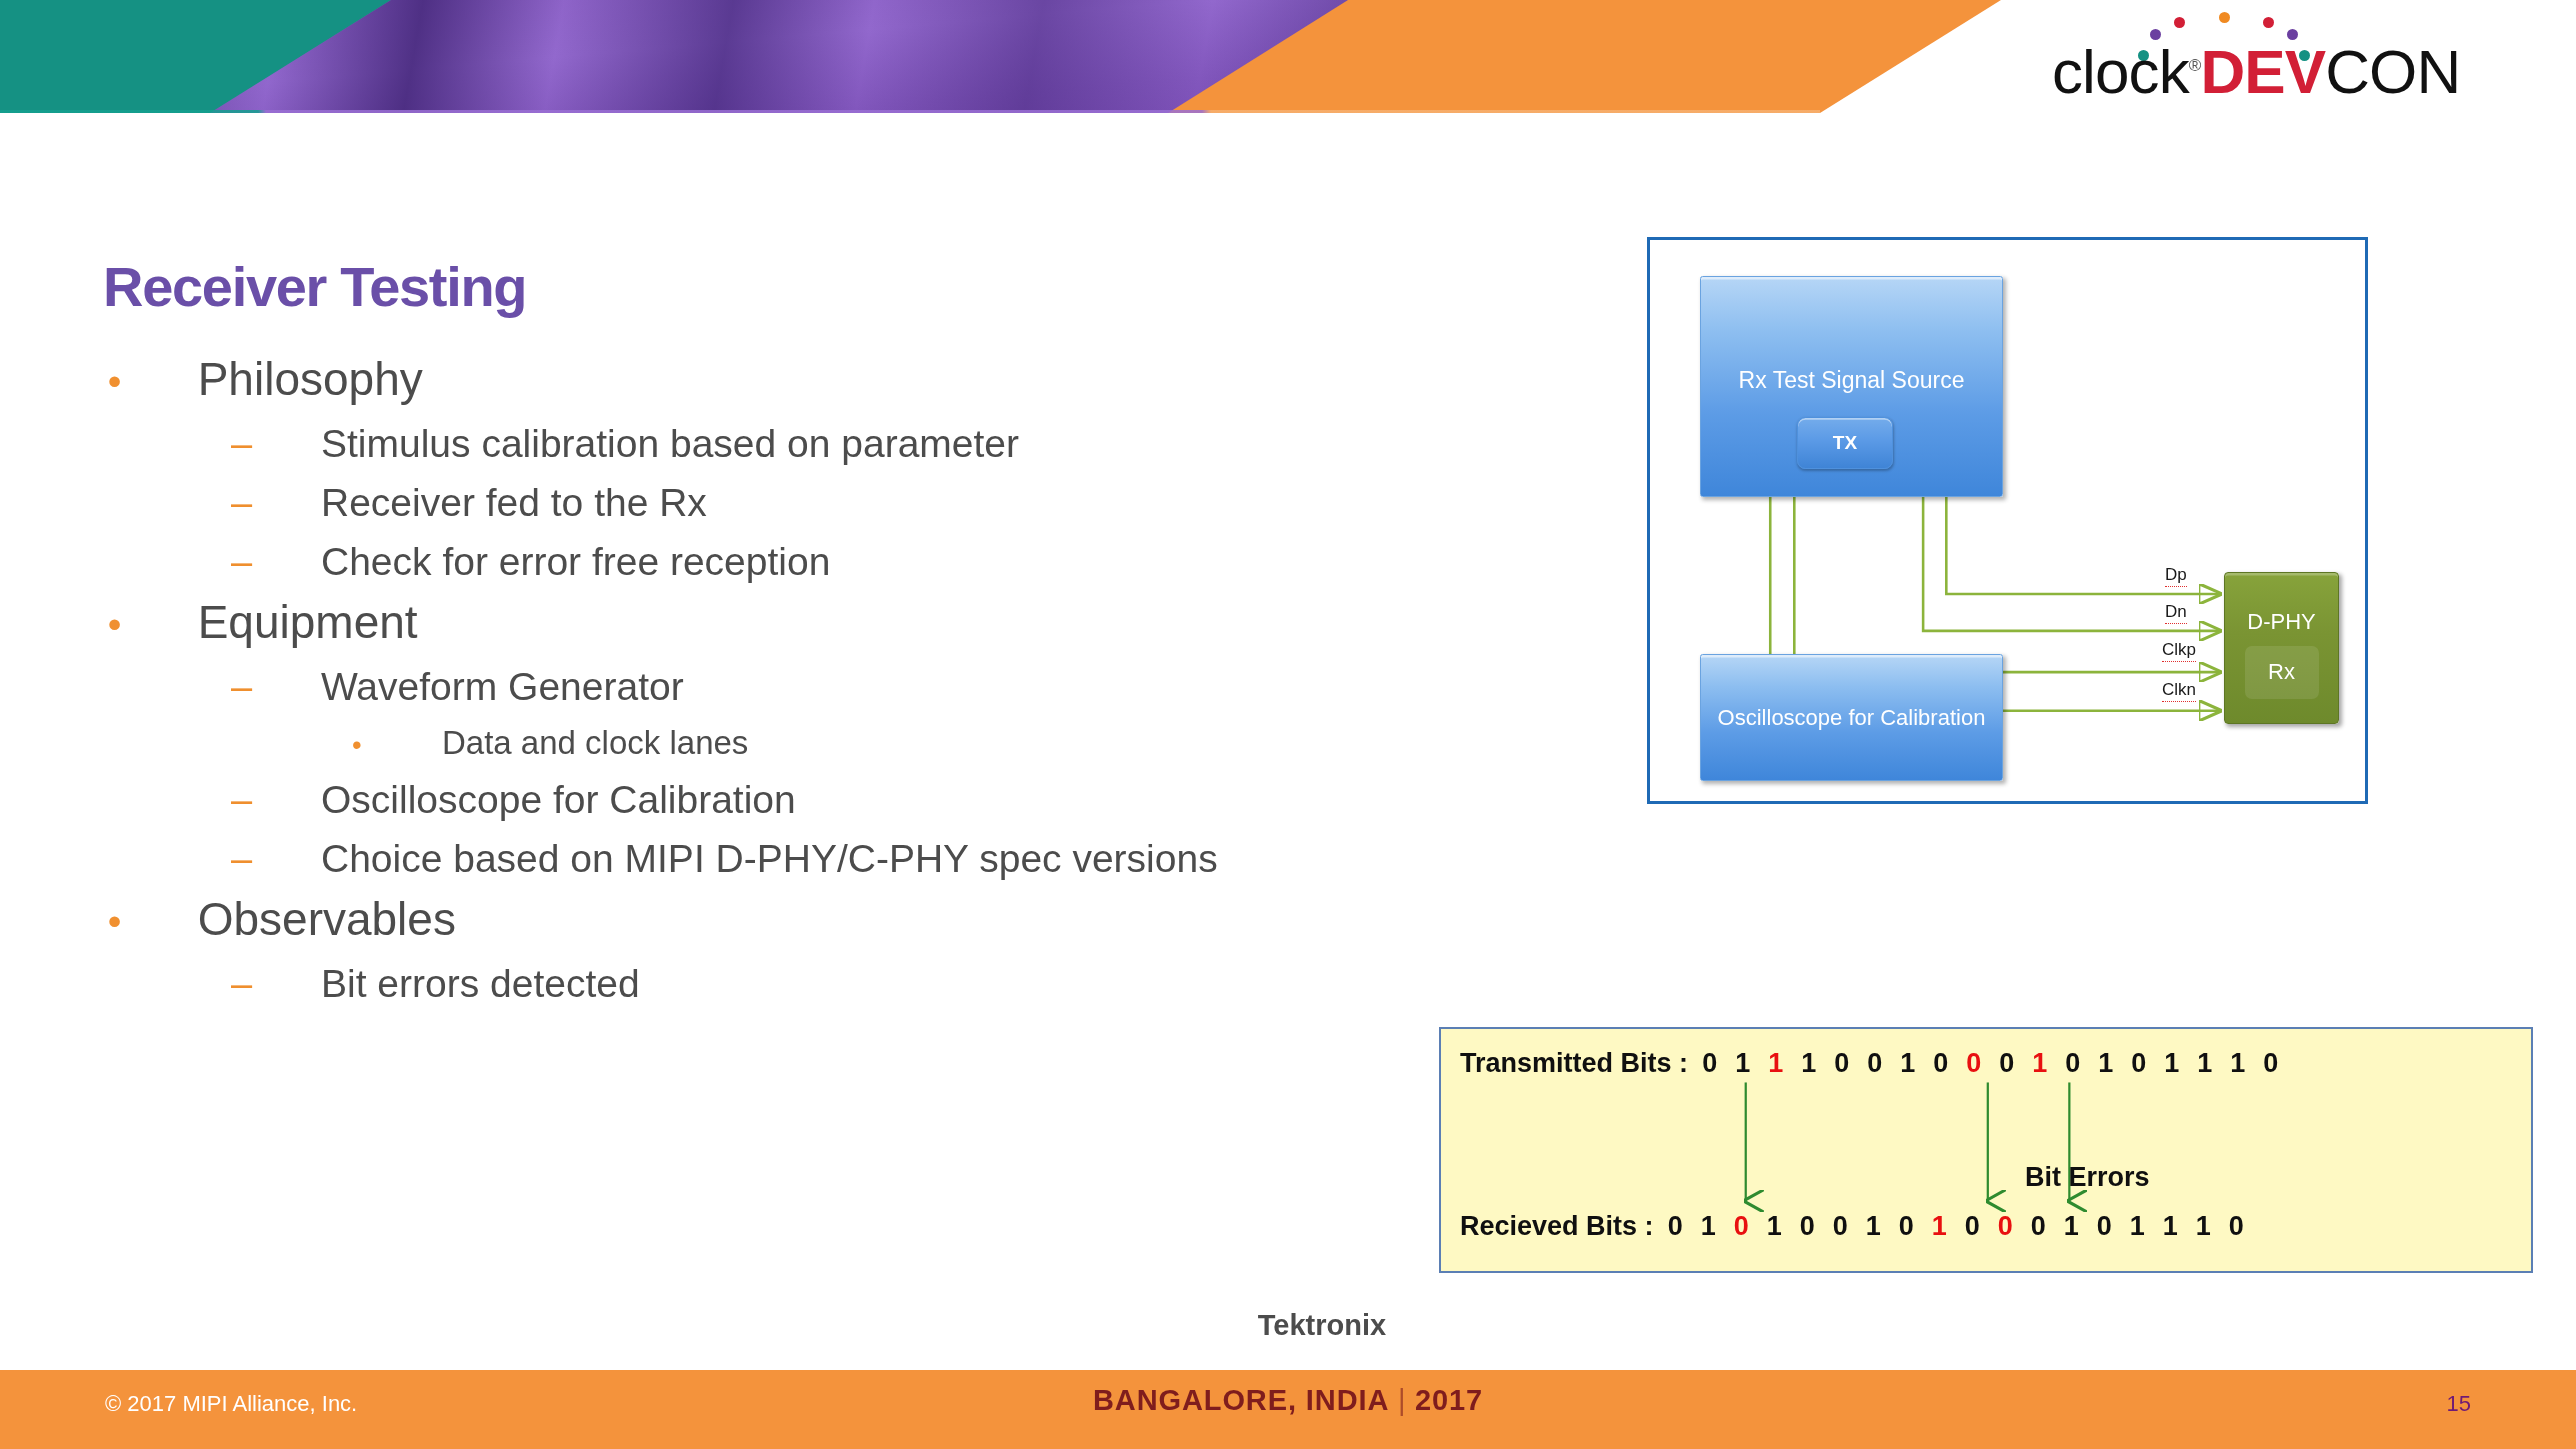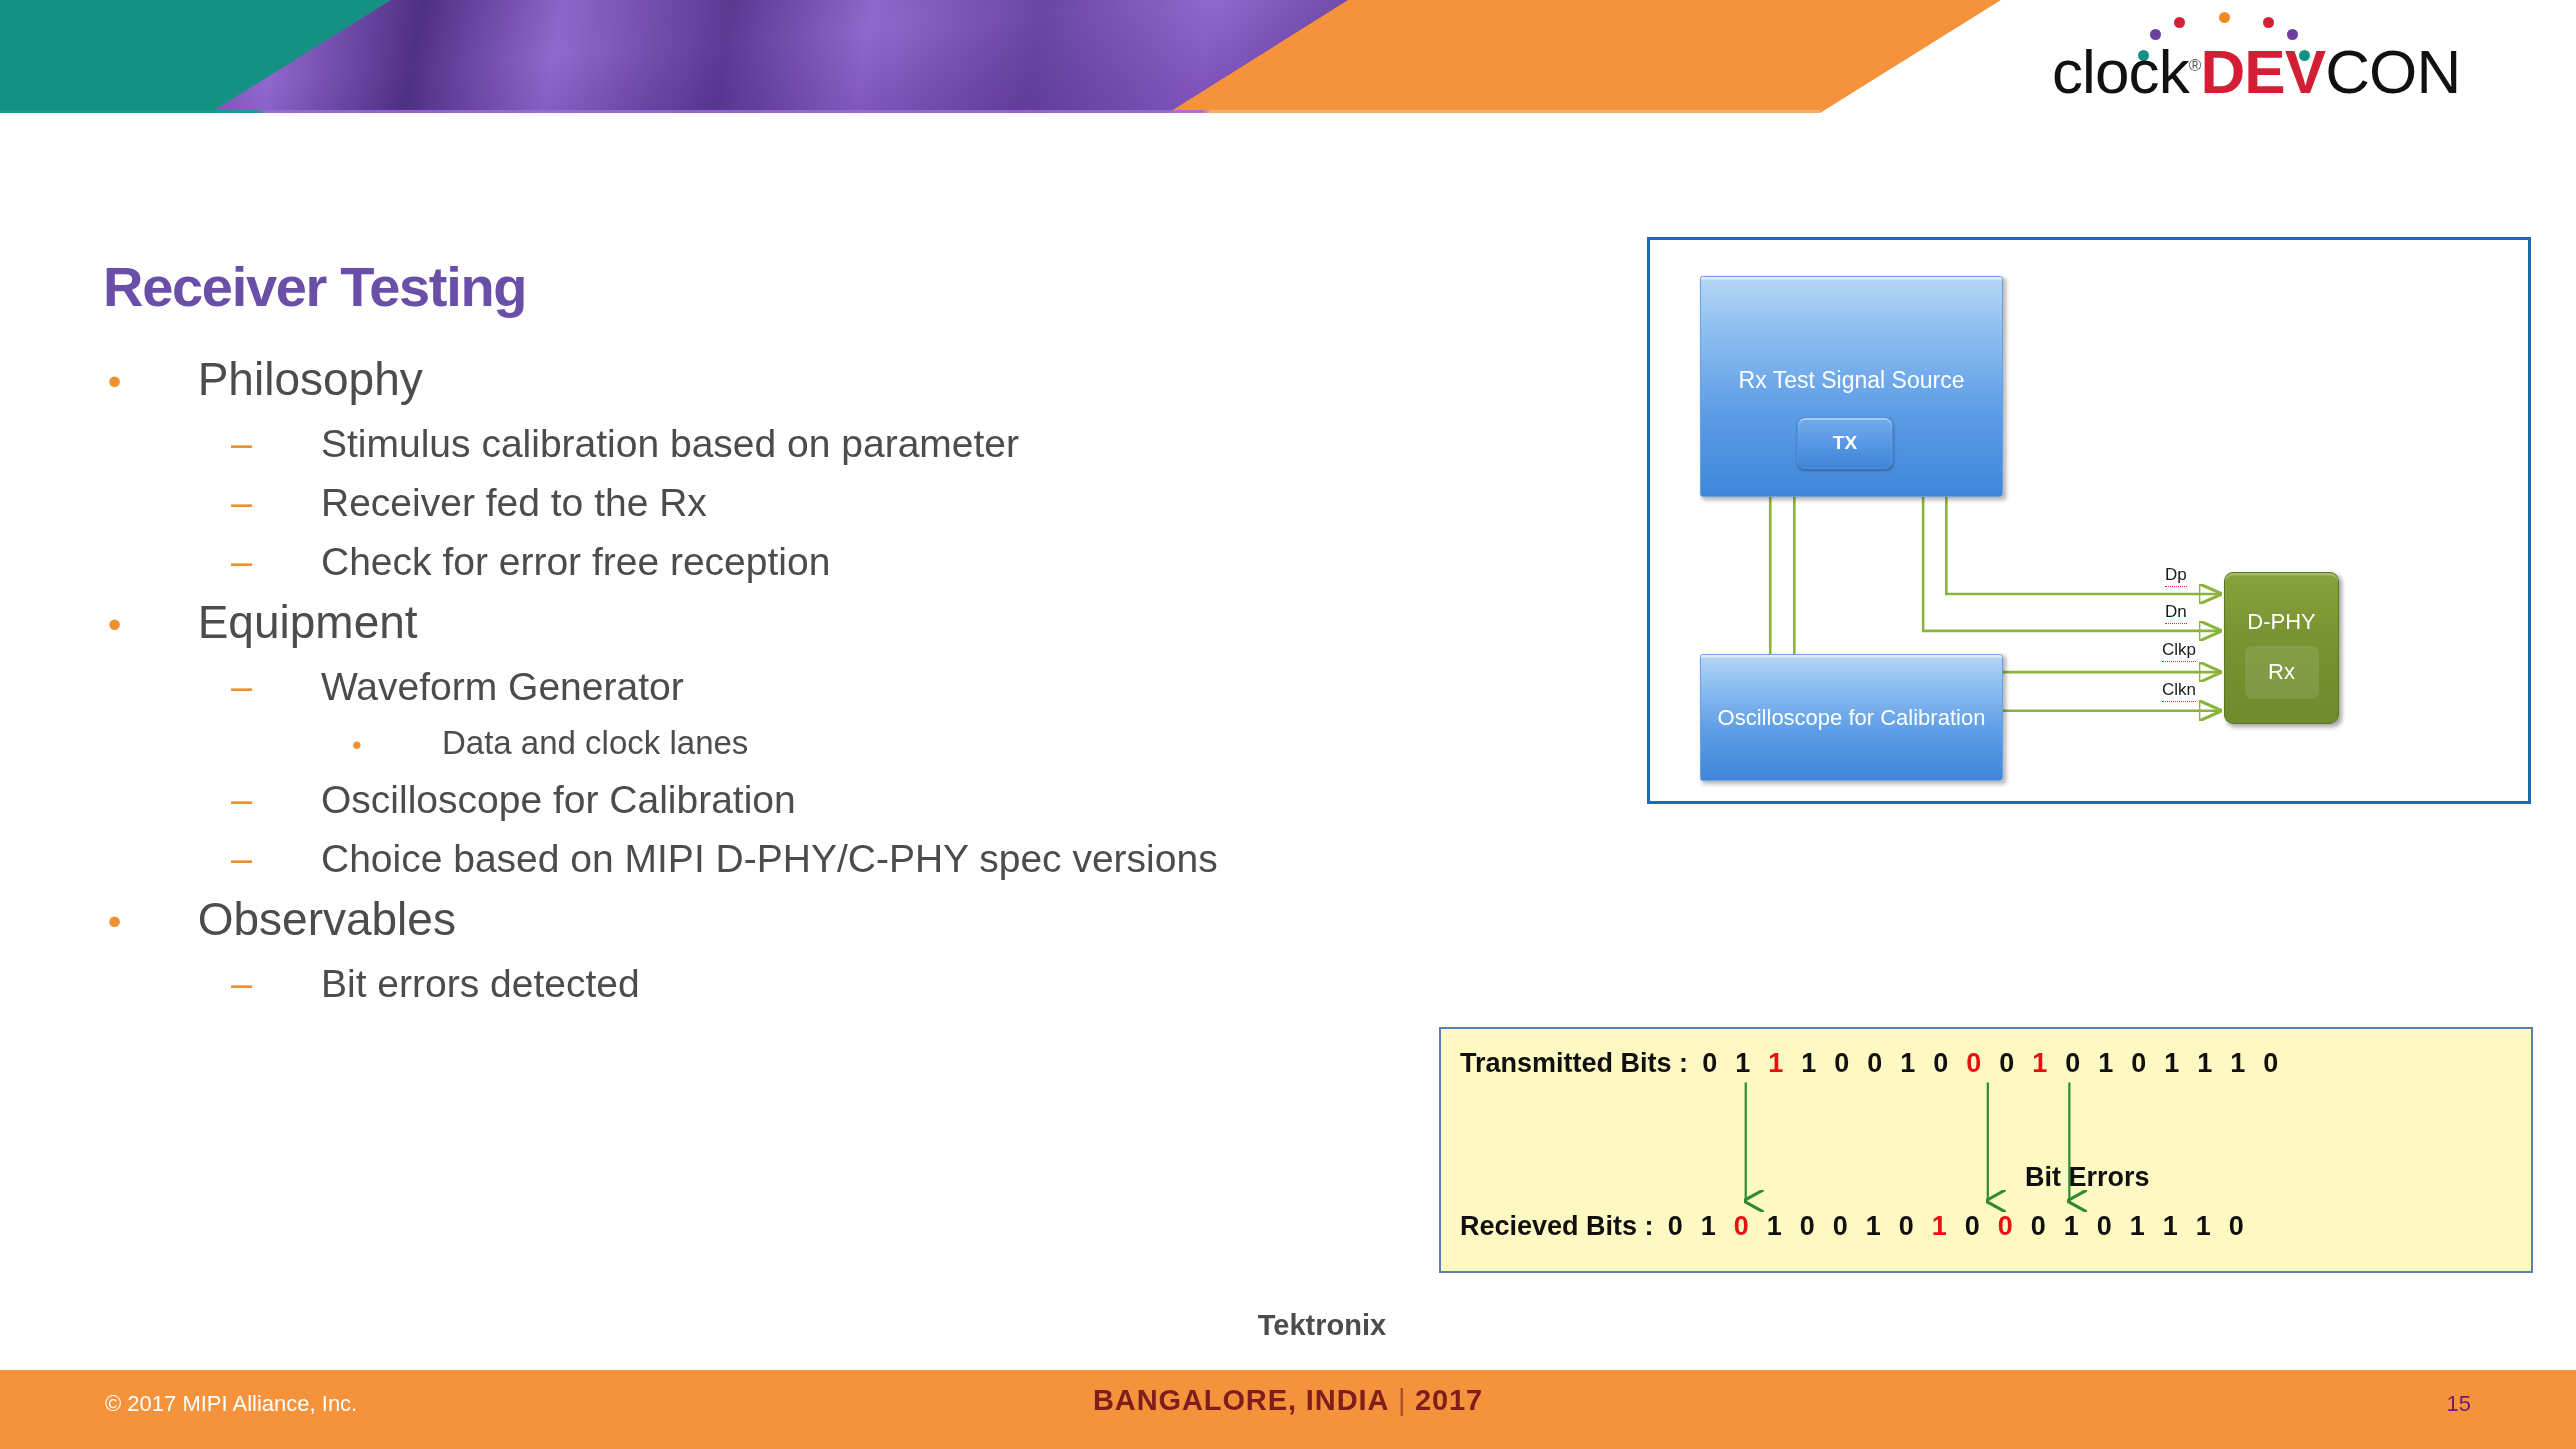--- a/index.html
+++ b/index.html
@@ -64,21 +64,21 @@
   .lvl2{margin-bottom:1.7px;}
   .lvl2 .bl-mark{width:90px;padding-left:137px;color:#ef8f2e;font-size:38px;line-height:1;}
   .lvl2 .bl-text{font-size:39px;line-height:57px;color:#4c4c4c;}
 
   .lvl3{margin-bottom:1.7px;}
   .lvl3 .bl-mark{width:90px;padding-left:258px;color:#f09030;font-size:27.5px;line-height:1;}
   .lvl3 .bl-text{font-size:33px;line-height:52px;color:#4c4c4c;}
 
   
   #block-diagram{
-    position:absolute;left:1647px;top:237px;width:884px;height:567px;
+    position:absolute;left:1647px;top:237px;width:721px;height:567px;
     border:3.4px solid #1f6ab5;background:#ffffff;box-sizing:border-box;
   }
   .dg-box{
     position:absolute;color:#ffffff;font-size:22px;font-weight:400;
     display:flex;align-items:center;justify-content:center;text-align:center;
     font-family:"Liberation Sans", sans-serif;
   }
   .dg-blue{
     background:linear-gradient(180deg,#b6d6f6 0%,#8dbef0 25%,#5d9ce6 62%,#3f86da 100%);
     border:0.9px solid #6aa3e0;border-radius:2.6px;
@@ -90,21 +90,21 @@
     position:absolute;left:96px;top:140px;width:94px;height:50px;border-radius:8.6px;
     background:linear-gradient(180deg,#74aceb 0%,#5b9ae6 45%,#3f84d6 100%);
     border:0.9px solid #4f91dd;color:#fff;font-size:19px;font-weight:700;
     display:flex;align-items:center;justify-content:center;
     box-shadow:inset 0 1.7px 0 rgba(255,255,255,.45), 0.9px 1.7px 2.6px rgba(0,0,0,.25);
   }
   #box-scope{left:50px;top:414px;width:301px;height:125px;font-size:22px;}
   #box-dphy{
     left:574px;top:332px;width:113px;height:150px;
     background:linear-gradient(180deg,#87a33b 0%,#7a9433 40%,#6e8a2c 100%);
-    border:0.9px solid #5d7624;border-radius:9px;flex-direction:column;
+    border:0.9px solid #5d7624;border-radius:4px;flex-direction:column;
     box-shadow:2.6px 2.6px 4.3px rgba(0,0,0,.35), inset 0 2.6px 0 rgba(255,255,255,.25);
   }
   #box-dphy .dphy-title{font-size:22px;margin-top:12px;}
   #box-dphy .dphy-sub{
     margin-top:10.3px;width:74px;height:53px;border-radius:6.9px;background:rgba(255,255,255,.10);
     display:flex;align-items:center;justify-content:center;font-size:22px;
   }
   #wires{position:absolute;left:0;top:0;width:773px;height:567px;}
   .wire-label{
     position:absolute;font-size:17px;color:#1a1a1a;font-weight:400;

